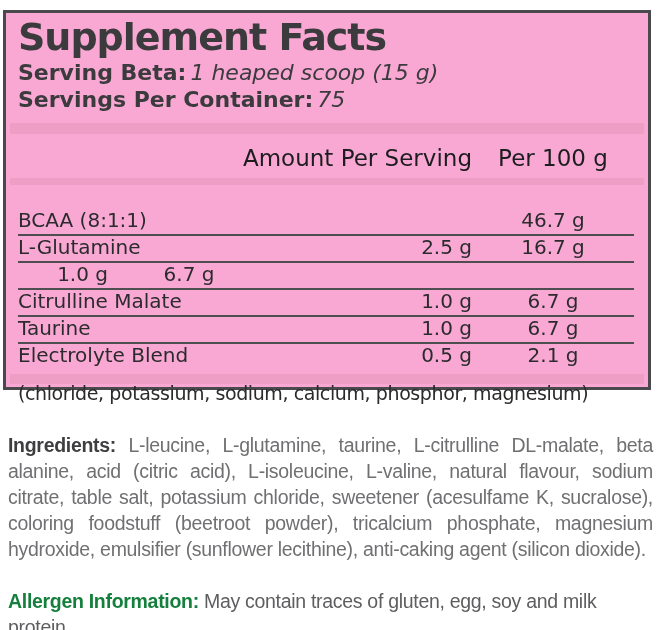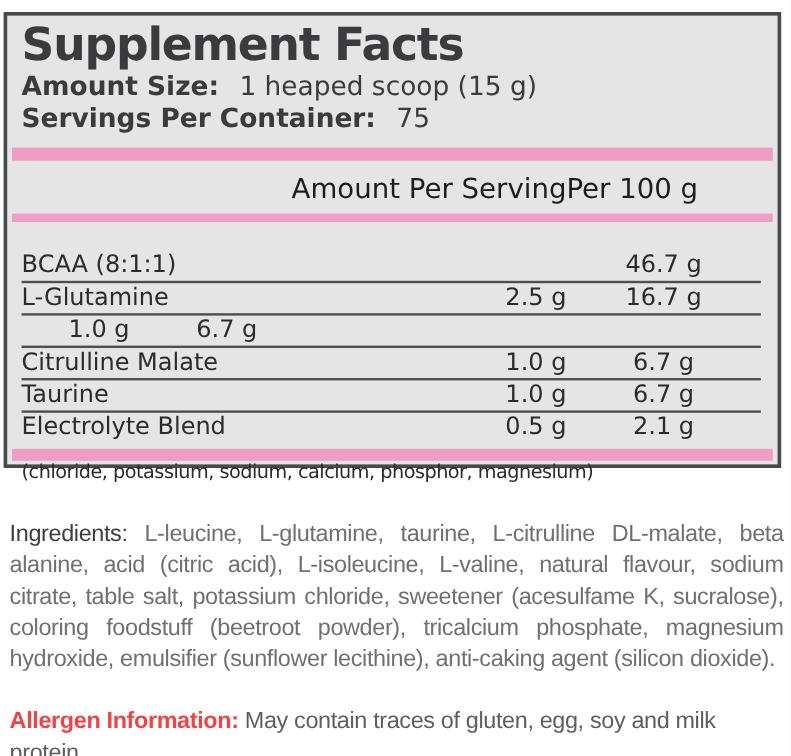--- a/index.html
+++ b/index.html
@@ -12,75 +12,75 @@
   }
   *{box-sizing:border-box;}
   html,body{margin:0;padding:0;}
   body{
     width:659px;height:630px;background:#ffffff;
     font-family:"DejaVu Sans", sans-serif;
     overflow:hidden;position:relative;
   }
   .facts-box{
     position:absolute;left:3px;top:10px;width:648px;height:380px;
-    border:3px solid var(--border);background:#e5e5e5;
+    border:3px solid var(--border);background:#f9a8d4;
   }
   .facts-header{padding:2px 12px 0 12px;color:var(--dark);}
   .facts-title{
     font-size:38px;font-weight:bold;line-height:44px;
     letter-spacing:-1px;color:var(--dark);white-space:nowrap;
   }
   .serving-line{font-size:22px;line-height:27px;color:var(--dark);white-space:nowrap;}
   .serving-line .lbl{font-weight:bold;}
-  .serving-line .val{font-weight:normal;margin-left:17px;}
+  .serving-line .val{font-weight:normal;margin-left:4px;font-style:italic;}
   .pink-bar{background:var(--pink);margin:0 4px;}
   .bar-top{height:11px;margin-top:10px;}
   .bar-mid{height:7px;margin-top:6px;}
   .bar-bottom{position:absolute;left:4px;right:4px;bottom:3px;height:10px;background:var(--pink);}
   .table-head{
     display:flex;align-items:flex-end;
     padding:11px 14px 0 12px;font-weight:normal;font-size:23px;line-height:27px;color:#1d1d1f;
   }
   .table-head .spacer{flex:1;}
-  .col-per100{width:162px;text-align:left;}
+  .col-per100{width:162px;text-align:center;}
   .rows{padding:24px 14px 0 12px;}
   .nrow{
     display:flex;font-size:20px;line-height:23px;color:var(--row-text);
     padding-bottom:2px;border-bottom:2px solid #4e4e50;
   }
   .nrow.last{border-bottom:none;padding-bottom:0;}
   .nrow .nname{flex:1;white-space:nowrap;}
   .nrow .namount{width:90px;text-align:right;}
   .nrow .nper{width:162px;text-align:center;}
   .components{
-    font-size:16px;line-height:22px;letter-spacing:-0.4px;color:var(--row-text);
+    font-size:19px;line-height:22px;letter-spacing:-0.4px;color:var(--row-text);
     margin-top:15px;white-space:nowrap;
   }
   .ingredients{
     position:absolute;left:8px;top:412px;width:645px;
     font-family:"Liberation Sans", sans-serif;
     font-size:19.5px;line-height:26px;letter-spacing:-0.3px;
     color:var(--gray);text-align:justify;
   }
-  .ingredients .lbl{font-weight:normal;color:#3e3e40;}
+  .ingredients .lbl{font-weight:bold;color:#3e3e40;}
   .allergen{
     position:absolute;left:8px;top:568px;width:645px;
     font-family:"Liberation Sans", sans-serif;
     font-size:19.5px;line-height:26px;letter-spacing:-0.3px;
     color:var(--allergen-gray);
   }
-  .allergen .lbl{font-weight:bold;color:#ef4444;}
+  .allergen .lbl{font-weight:bold;color:#15803d;}
 </style>
 </head>
 <body>
 
 <div class="facts-box">
   <div class="facts-header">
     <div class="facts-title">Supplement Facts</div>
-    <div class="serving-line"><span class="lbl">Amount Size:</span><span class="val">1 heaped scoop (15 g)</span></div>
+    <div class="serving-line"><span class="lbl">Serving Beta:</span><span class="val">1 heaped scoop (15 g)</span></div>
     <div class="serving-line"><span class="lbl">Servings Per Container:</span><span class="val">75</span></div>
   </div>
 
   <div class="pink-bar bar-top"></div>
 
   <div class="table-head">
     <span class="spacer"></span>
     <span class="col-amount">Amount Per Serving</span>
     <span class="col-per100">Per 100 g</span>
   </div>

